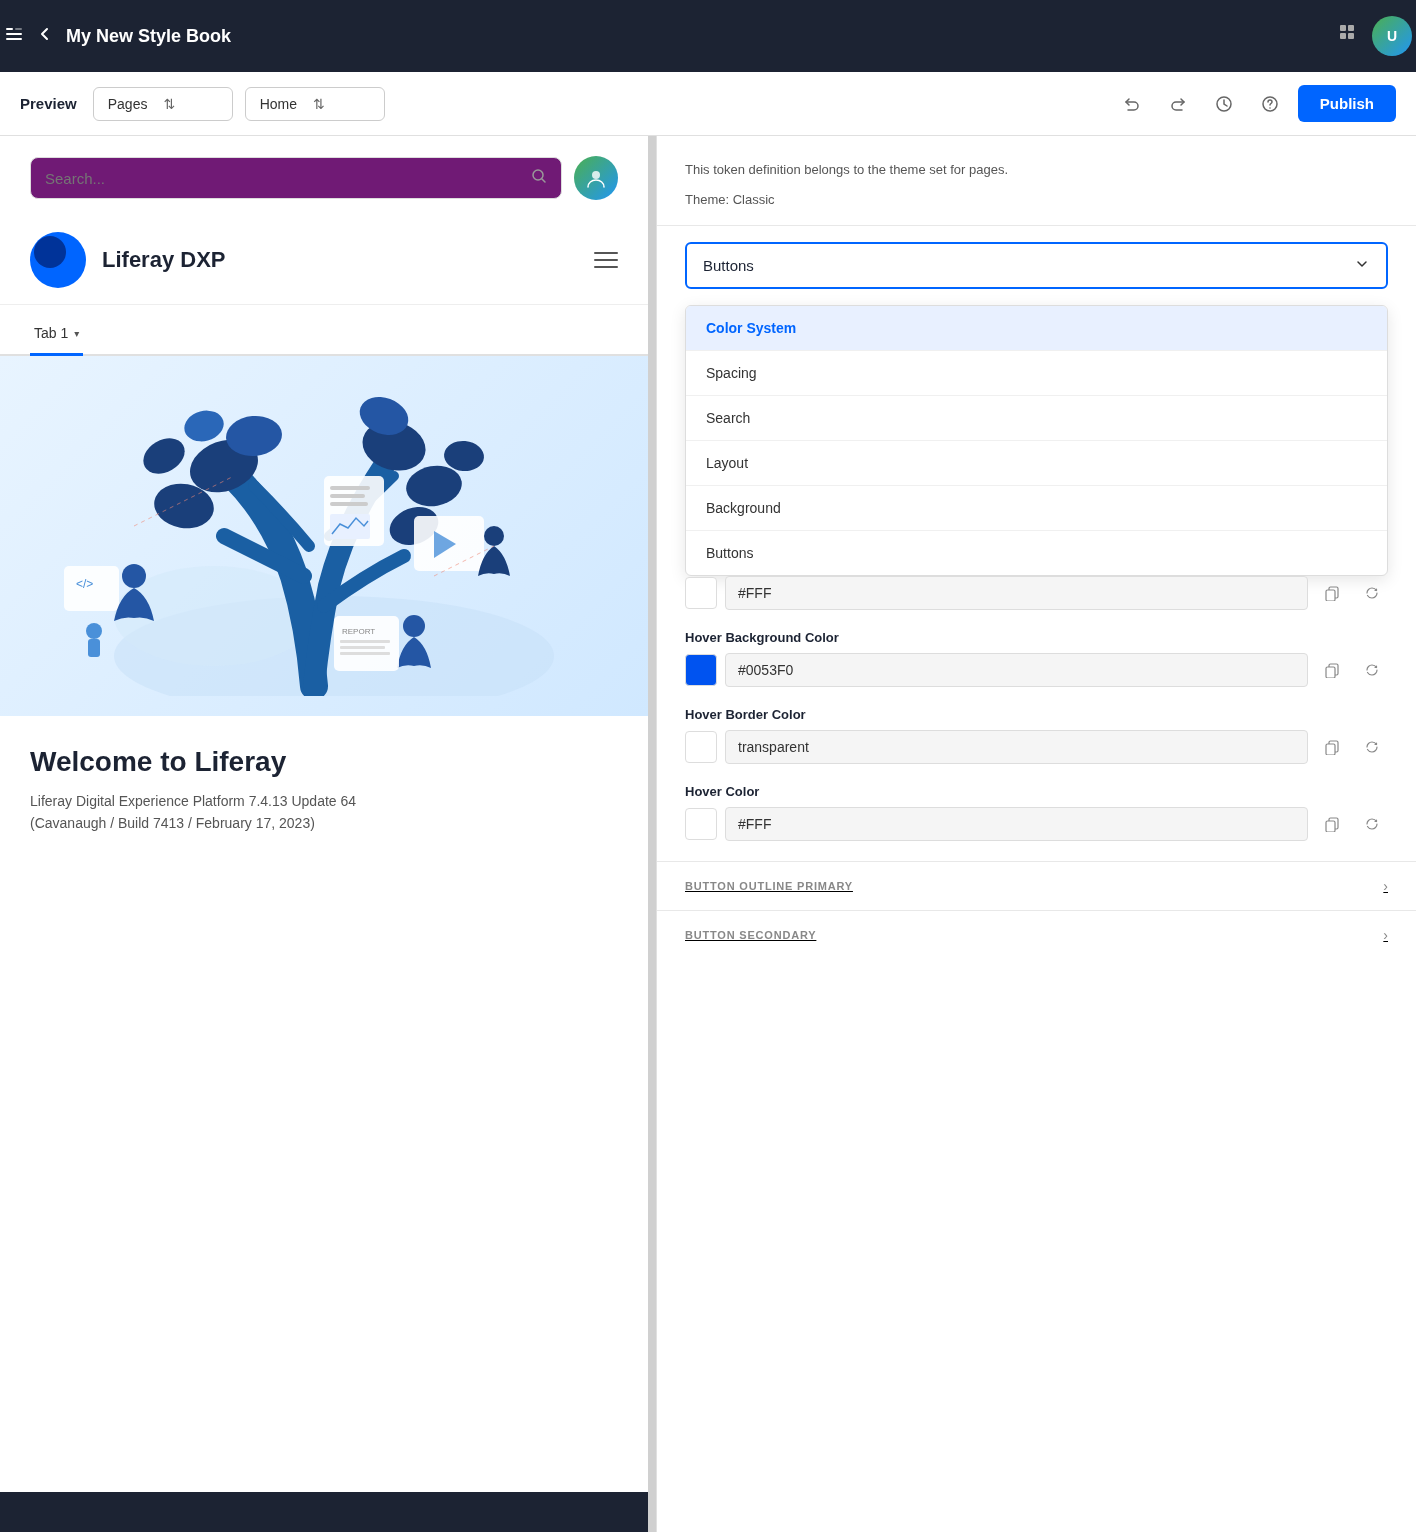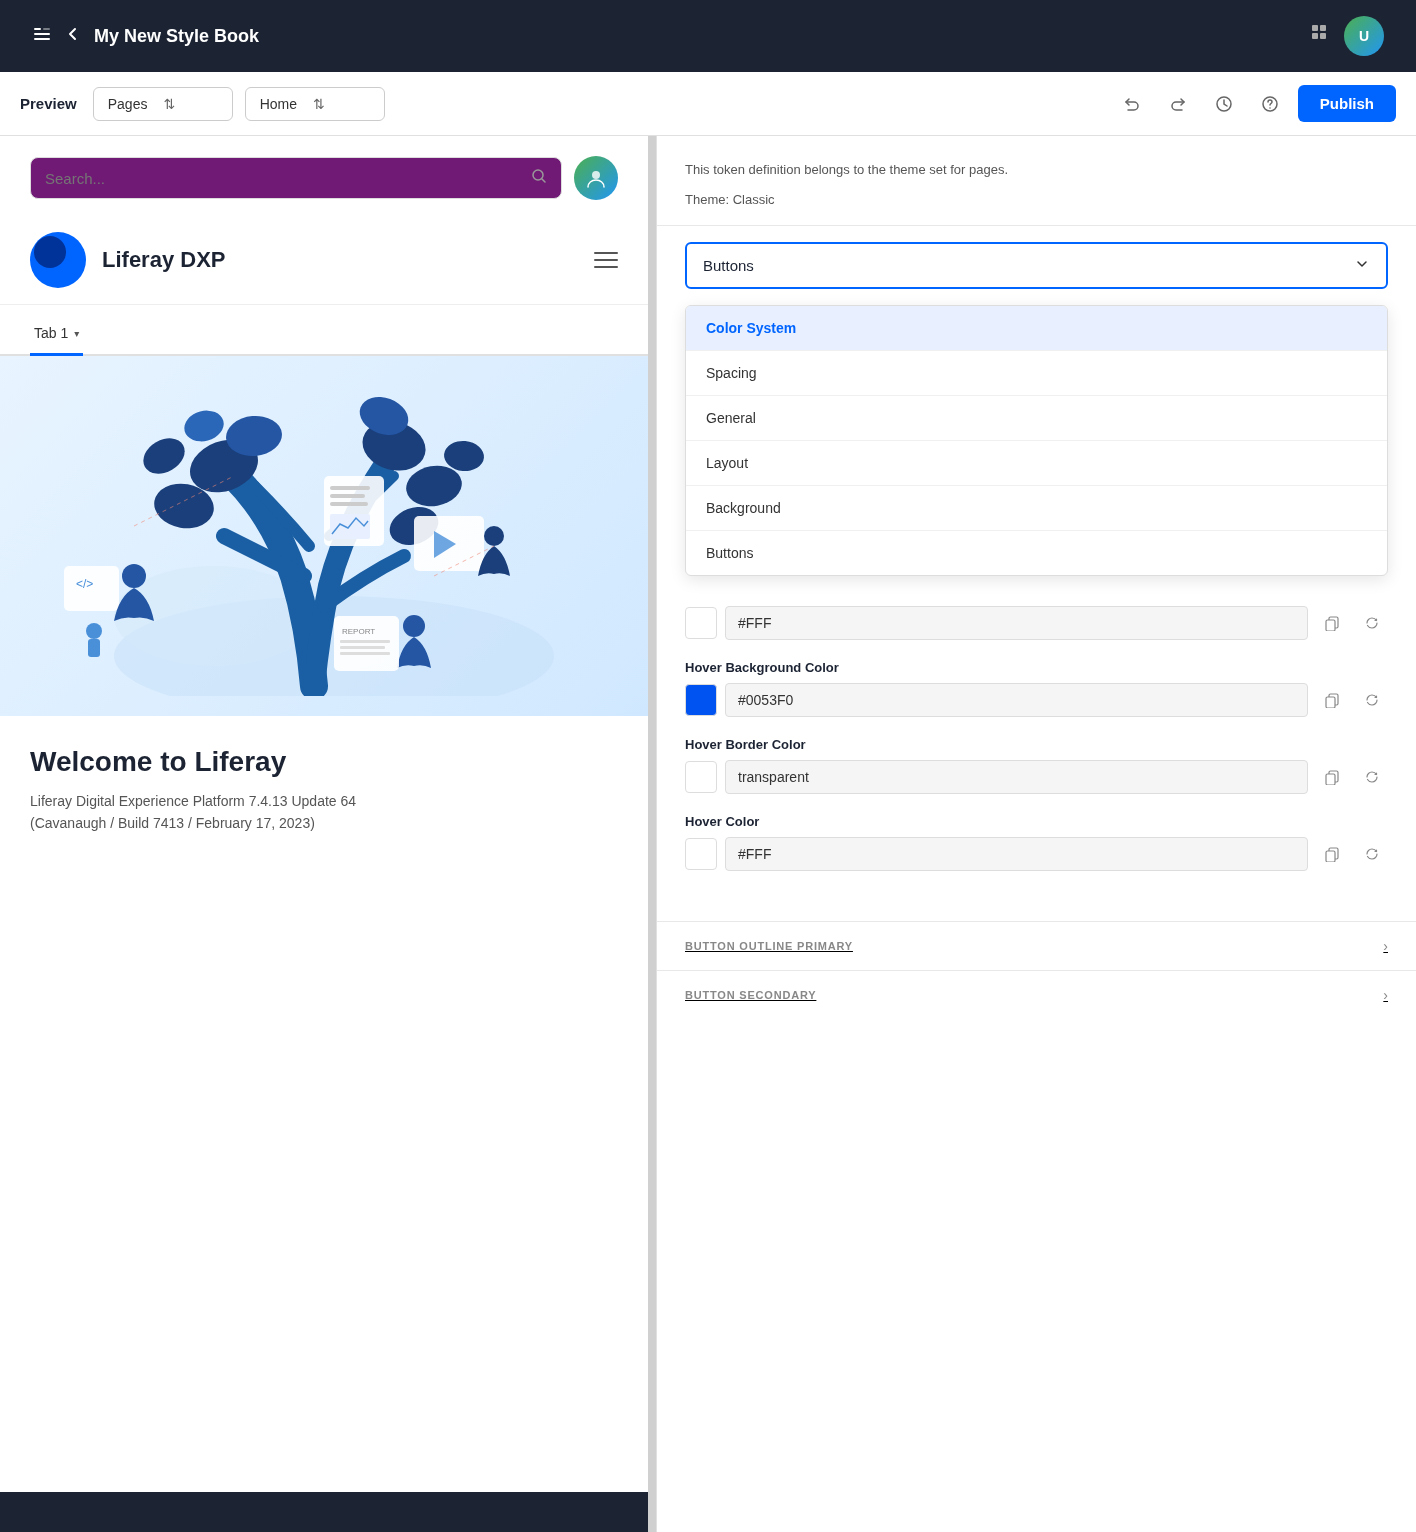--- a/index.html
+++ b/index.html
@@ -4,21 +4,21 @@
   <style>
     * { box-sizing: border-box; margin: 0; padding: 0; }
     body { font-family: -apple-system, BlinkMacSystemFont, 'Segoe UI', sans-serif; background: #f0f0f0; width: 1416px; min-height: 1532px; overflow-x: hidden; }
 
     
     .top-nav {
       background: #1c2333;
       height: 72px;
       display: flex;
       align-items: center;
-      padding: 0 32px;
+      padding: 0 4px;
       gap: 16px;
     }
     .top-nav-left { display: flex; align-items: center; gap: 12px; flex: 1; }
     .sidebar-toggle { color: #fff; font-size: 20px; cursor: pointer; background: none; border: none; }
     .back-btn { color: #fff; font-size: 18px; cursor: pointer; background: none; border: none; }
     .top-nav-title { color: #fff; font-size: 18px; font-weight: 600; }
     .top-nav-right { display: flex; align-items: center; gap: 12px; }
     .grid-icon { color: #aaa; font-size: 20px; cursor: pointer; }
     .user-avatar-top {
       width: 40px; height: 40px; border-radius: 50%;
@@ -207,21 +207,21 @@
     .dropdown-item {
       padding: 14px 20px;
       font-size: 14px; color: #333;
       cursor: pointer; display: flex; align-items: center;
       border-bottom: 1px solid #f0f0f0;
     }
     .dropdown-item:last-child { border-bottom: none; }
     .dropdown-item.selected { background: #e8f0ff; color: #0065FF; font-weight: 600; }
 
     
-    .fields-area { padding: 30px 28px; }
+    .fields-area { padding: 0 28px; }
     .field-group { margin-bottom: 20px; }
     .field-label { font-size: 13px; font-weight: 700; color: #1c2333; margin-bottom: 8px; }
     .field-row {
       display: flex; align-items: center; gap: 8px;
     }
     .color-swatch {
       width: 32px; height: 32px; border: 1px solid #ddd; border-radius: 4px;
       flex-shrink: 0;
     }
     .color-input {
@@ -468,21 +468,21 @@
       </div>
 
       <div class="dropdown-menu">
         <div class="dropdown-item selected">
           <span>Color System</span>
         </div>
         <div class="dropdown-item">
           <span>Spacing</span>
         </div>
         <div class="dropdown-item">
-          <span>General</span>
+          <span>Search</span>
         </div>
         <div class="dropdown-item">
           <span>Layout</span>
         </div>
         <div class="dropdown-item">
           <span>Background</span>
         </div>
         <div class="dropdown-item">
           <span>Buttons</span>
         </div>

